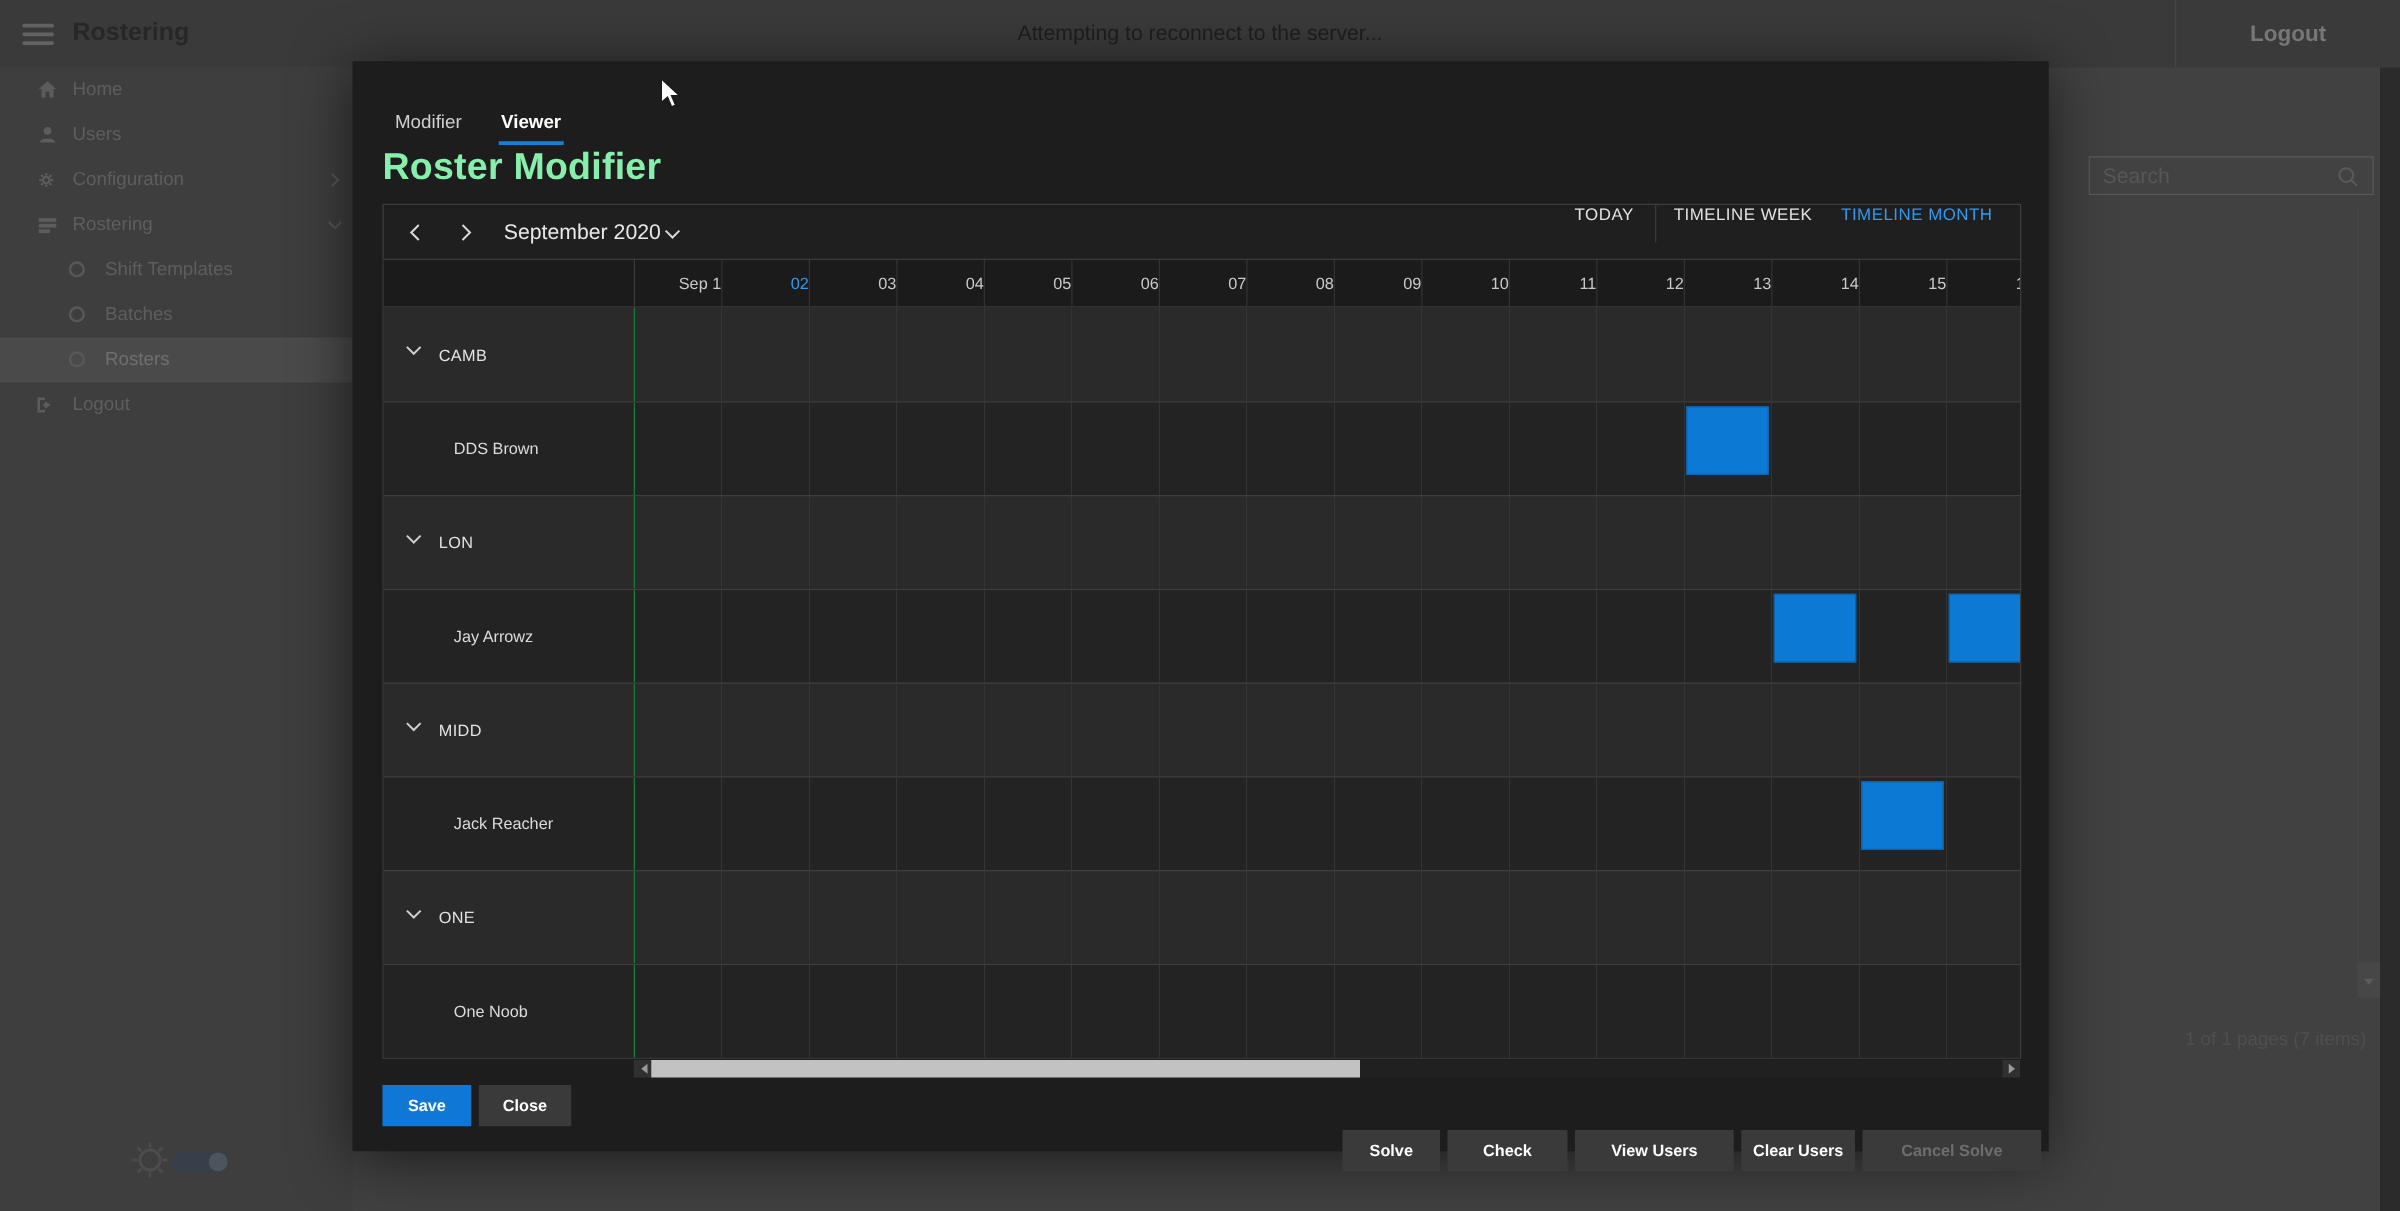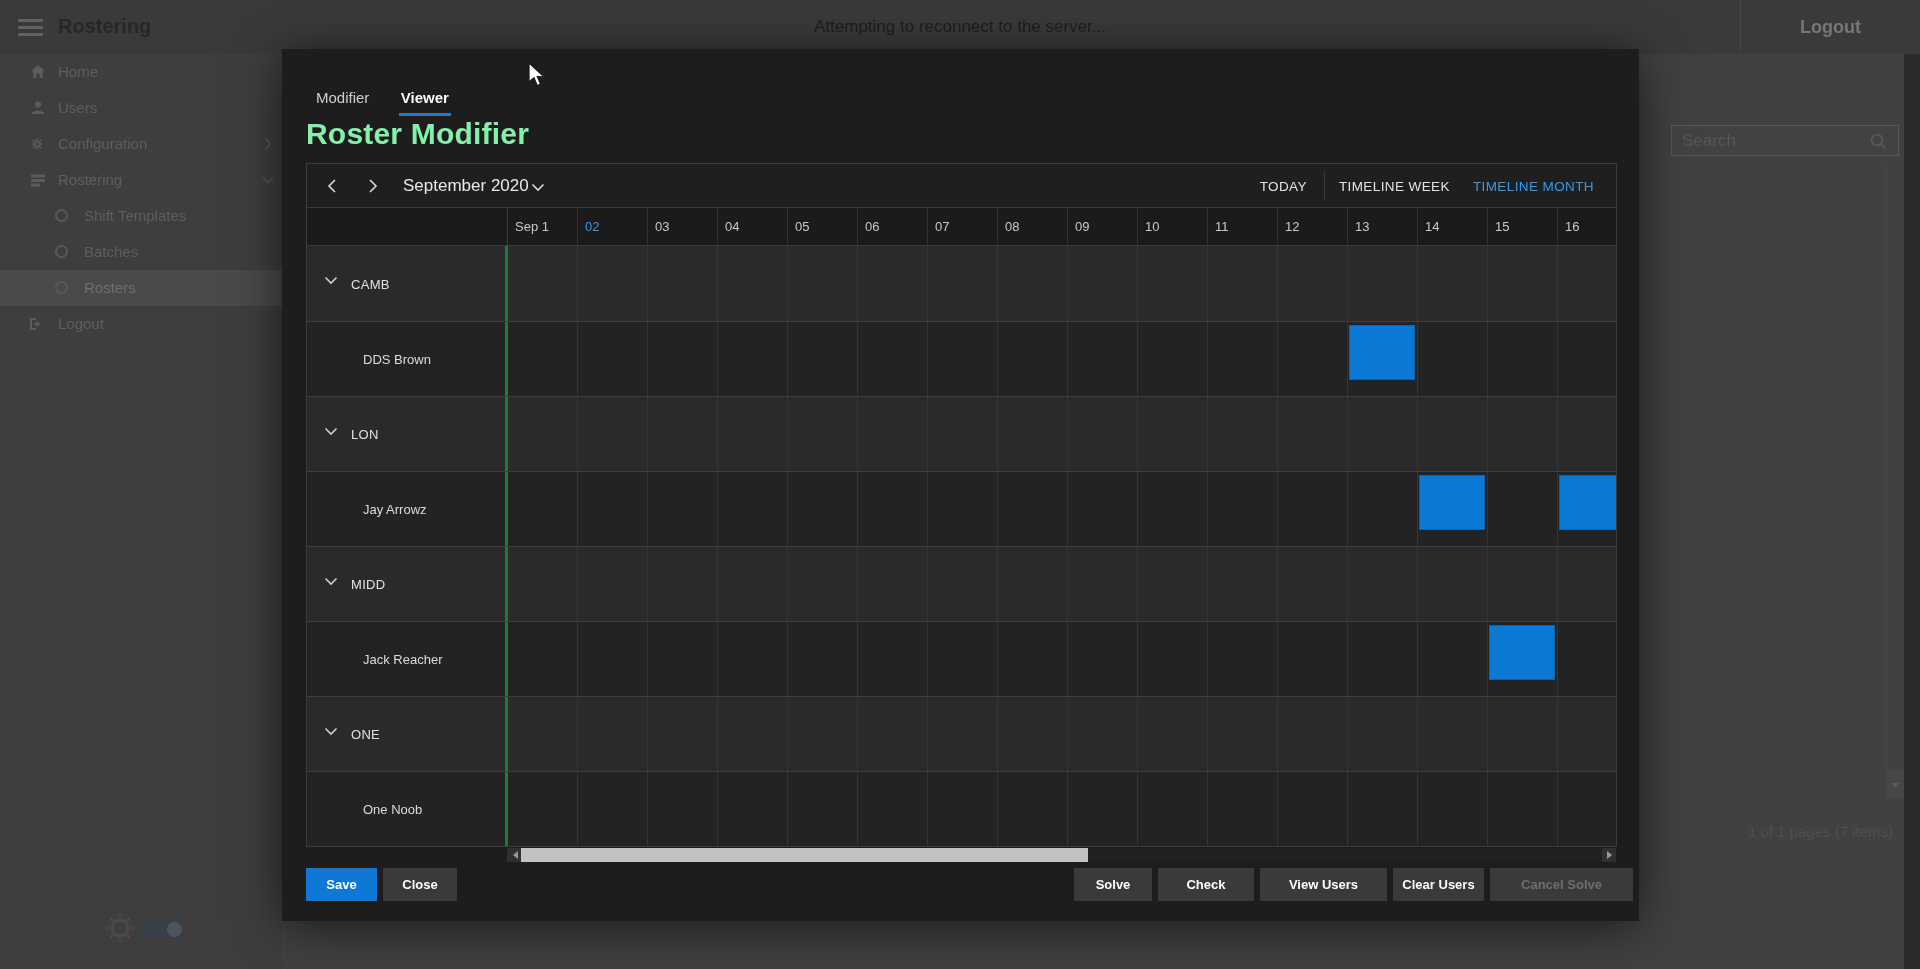--- a/index.html
+++ b/index.html
@@ -44,57 +44,57 @@
   .tab { display:inline-block; padding:0 2px 7px; margin-right:23px; font-size:15px; color:#cfcfcf; cursor:pointer; }
   .tab.active { color:#ffffff; font-weight:bold; border-bottom:3px solid #1a7fd4; }
   #modal-title { position:absolute; left:24px; top:68px; font-size:30px; font-weight:bold; color:#86efac; letter-spacing:.2px; }
 
   #scheduler { position:absolute; left:24px; top:114px; width:1311px; height:684px; border:1px solid #3c3c3c; background:#1f1f1f; }
   #sch-toolbar { position:relative; height:44px; border-bottom:1px solid #3a3a3a; }
   .nav-arrow { position:absolute; top:14px; cursor:pointer; }
   #nav-prev { left:18px; } #nav-next { left:59px; }
   #month-label { position:absolute; left:96px; top:12px; font-size:17px; color:#e8e8e8; cursor:pointer; }
   #month-chev { position:absolute; left:224px; top:19px; cursor:pointer; }
-  #view-switch { position:absolute; right:22px; top:0; height:44px; display:flex; align-items:center; }
+  #view-switch { position:absolute; right:22px; top:0; height:44px; display:flex; }
   .view-btn { font-size:13.5px; letter-spacing:.4px; color:#e3e3e3; cursor:pointer; }
   .view-btn.blue { color:#2e9bf5; }
   #vs-div { width:1px; height:30px; background:#3a3a3a; margin:0 14px 0 17px; }
   .vs-gap { width:23px; }
 
-  #sch-header { position:relative; height:38px; background:#1b1b1b; border-bottom:1px solid #3a3a3a; display:flex; }
+  #sch-header { position:relative; height:38px; background:#1b1b1b; border-bottom:1px solid #3a3a3a; display:flex;text-align:right; }
   .namecol-h { width:201px; flex:none; border-right:1px solid #3a3a3a; }
   #hcells { flex:1; display:flex; overflow:hidden; }
   .hcell { width:70px; flex:none; border-right:1px solid #323232; font-size:13px; color:#c9c9c9; padding:11px 0 0 7px; }
   .hcell.today span { color:#2e9bf5; }
 
   #sch-body { position:relative; }
   .srow { position:relative; height:75px; display:flex; }
   .srow + .srow { border-top:1px solid #3f3f3f; }
   .srow.group { background:#2a2a2a; }
   .srow.person { background:#232323; }
-  .rname { width:201px; flex:none; border-right:3px solid #15803d; position:relative; }
+  .rname { width:201px; flex:none; border-right:1px solid #15803d; position:relative; }
   .cells { flex:1; position:relative; overflow:hidden;
            background-image:repeating-linear-gradient(to right, transparent 0 69px, #343434 69px 70px); }
   .glabel { position:absolute; left:44px; top:50%; transform:translateY(-50%); font-size:13px; color:#e2e2e2; letter-spacing:.3px; }
   .pname  { position:absolute; left:56px; top:50%; transform:translateY(-50%); font-size:13px; color:#dcdcdc; }
   .row-chev { position:absolute; left:17px; top:30px; cursor:pointer; }
   .event { position:absolute; top:3px; width:66px; height:55px; background:#0c79d5; border:1px solid #0b63ad; cursor:pointer; }
 
   #hscroll { position:absolute; left:225px; top:799px; width:1109px; height:14px; background:#202020; }
   .hs-btn { position:absolute; top:0; width:14px; height:14px; background:#303030; cursor:pointer; }
   #hs-left { left:0; } #hs-right { right:0; }
   .tri-l { width:0; height:0; border:4px solid transparent; border-right:5px solid #9a9a9a; margin:3px 0 0 2px; }
   .tri-r { width:0; height:0; border:4px solid transparent; border-left:5px solid #9a9a9a; margin:3px 0 0 5px; }
   #hs-thumb { position:absolute; left:14px; top:0; width:567px; height:14px; background:#c2c2c2; cursor:pointer; }
 
   .btn { height:33px; font-size:13px; font-weight:bold; color:#ffffff; background:#3a3a3a; border:none; display:flex; align-items:center; justify-content:center; cursor:pointer; font-family:inherit; flex:none; }
   .btn.primary { background:#0f78d7; }
   .btn.disabled { color:#6e6e6e; cursor:default; }
   #footer-left { position:absolute; left:24px; top:819px; display:flex; gap:6px; }
-  #footer-right { position:absolute; right:6px; top:819px; display:flex; gap:6px; }
+  #footer-right { position:absolute; right:6px; top:855px; display:flex; gap:6px; }
 
   #cursor { position:absolute; left:527px; top:62px; z-index:50; }
 </style>
 </head>
 <body>
 
 <div id="topbar">
   <div id="hamburger">
       <div></div>
       <div></div>

